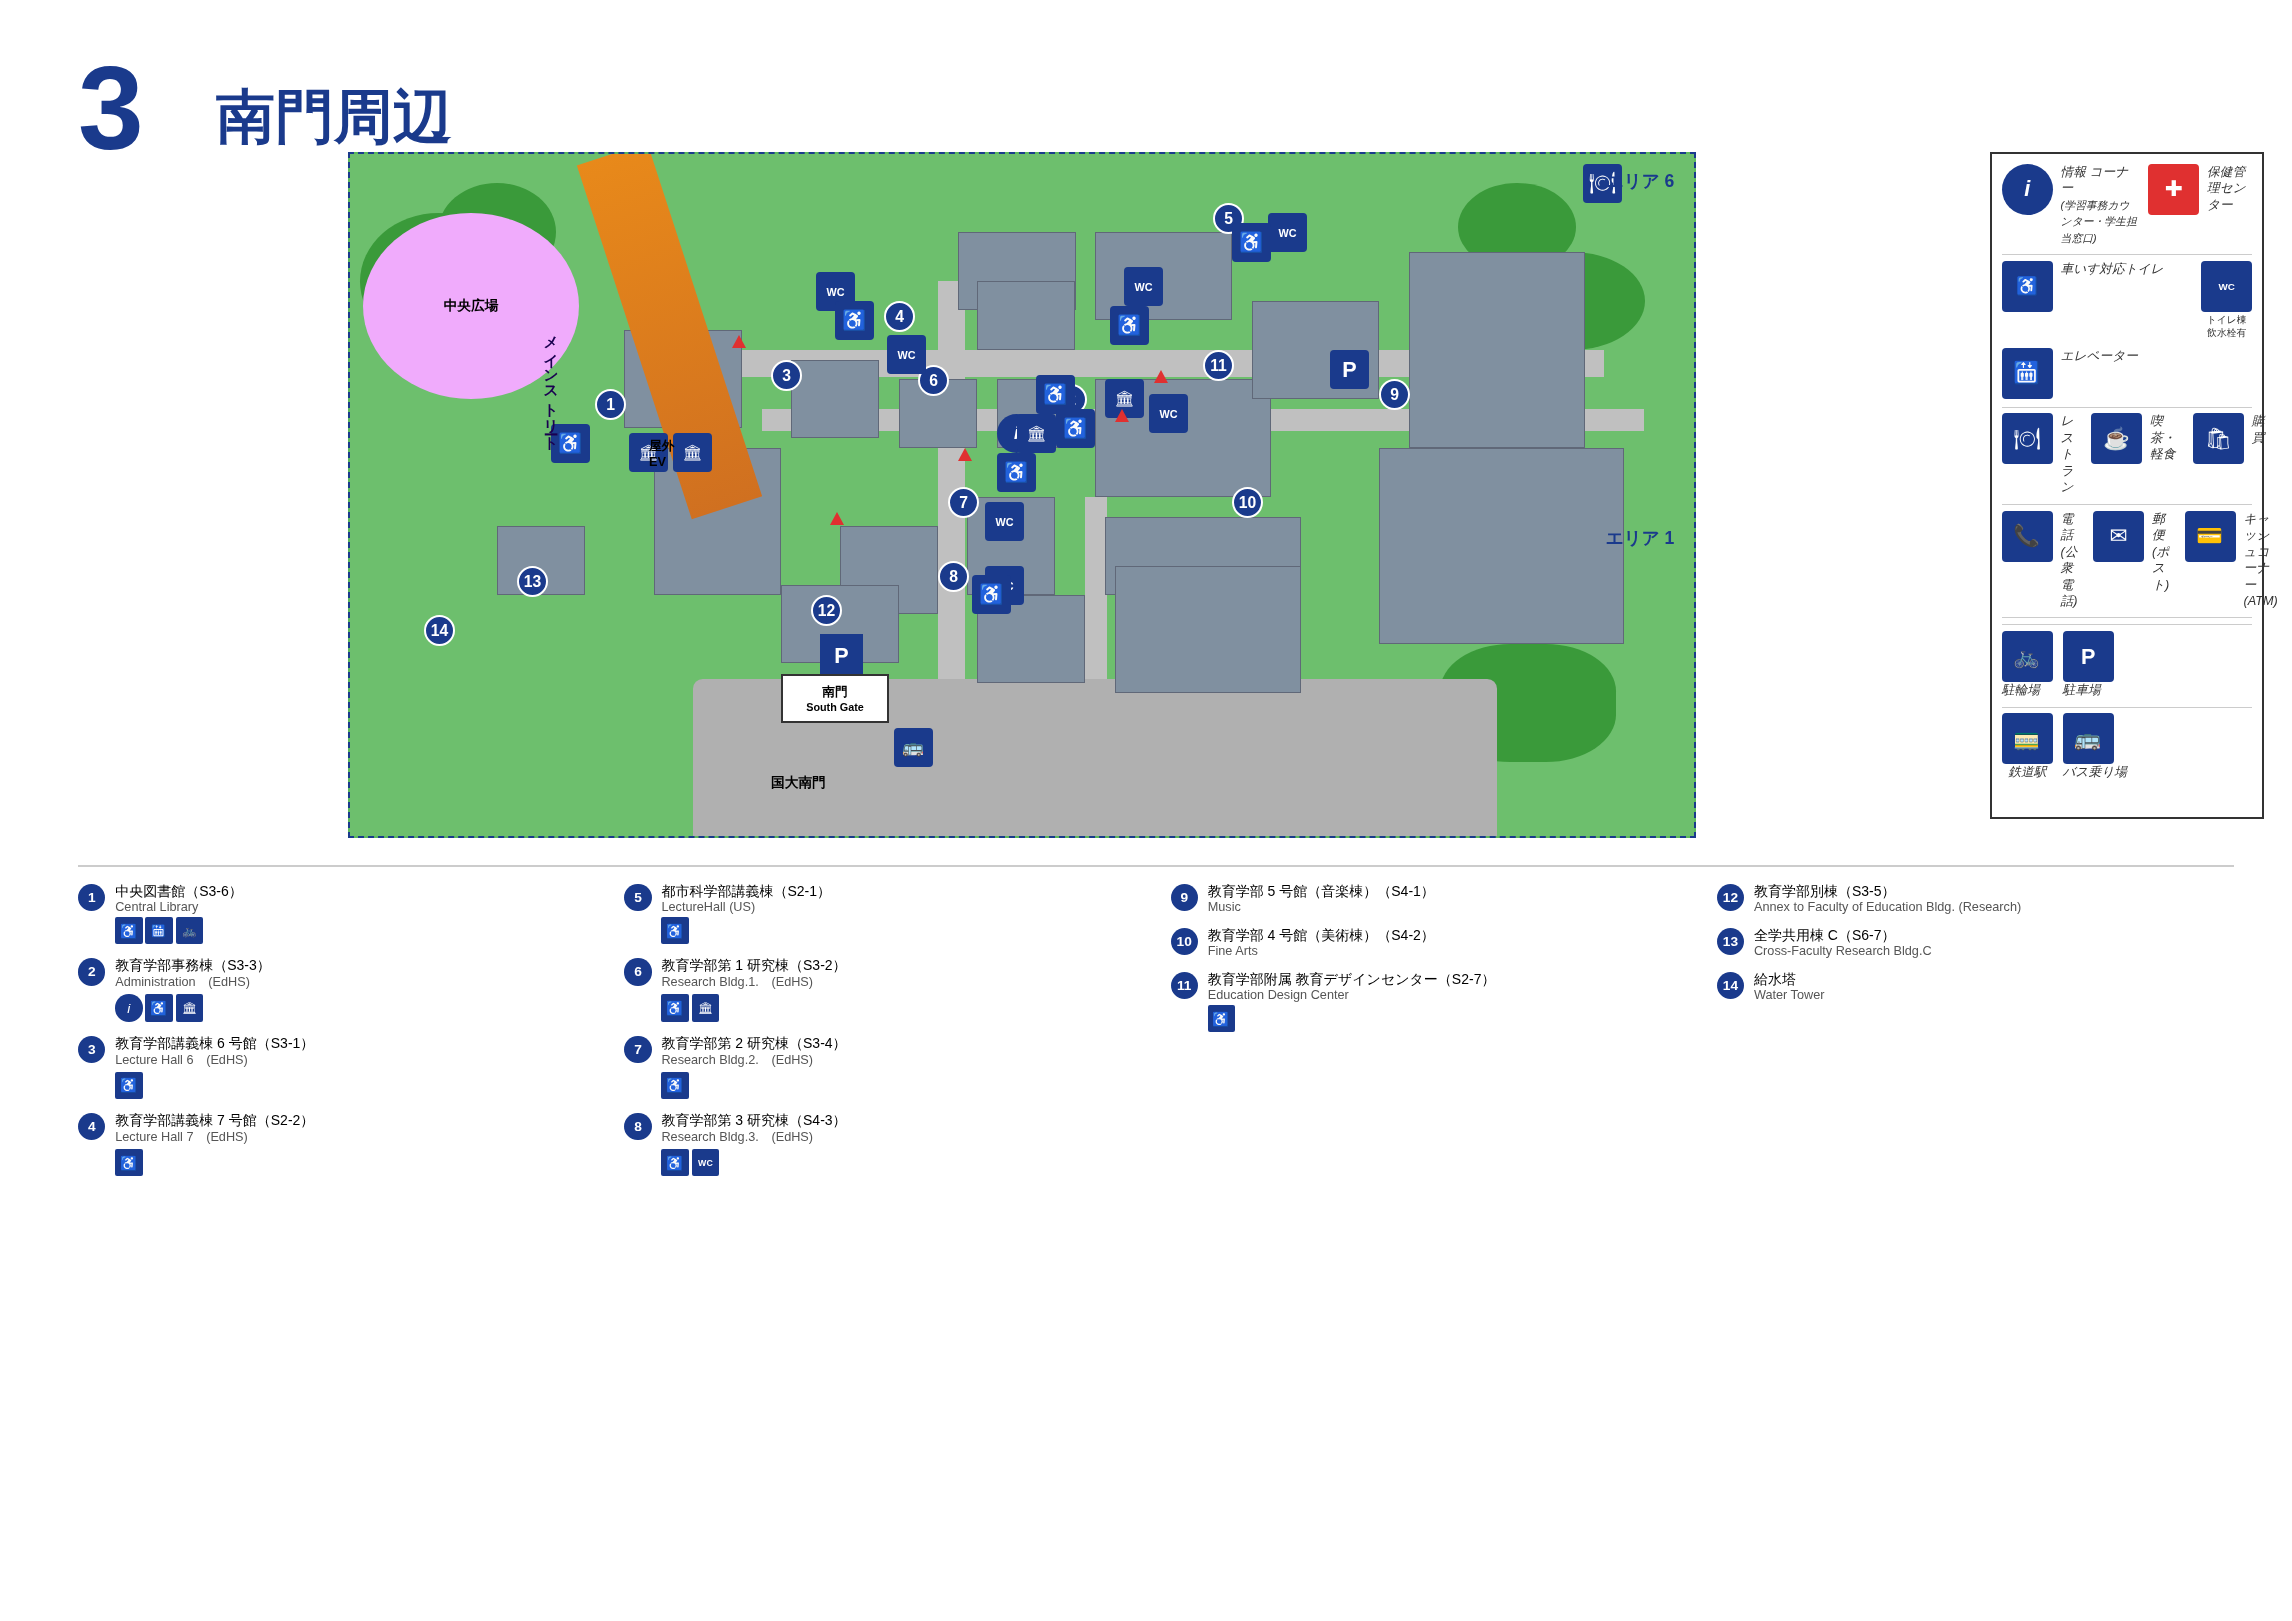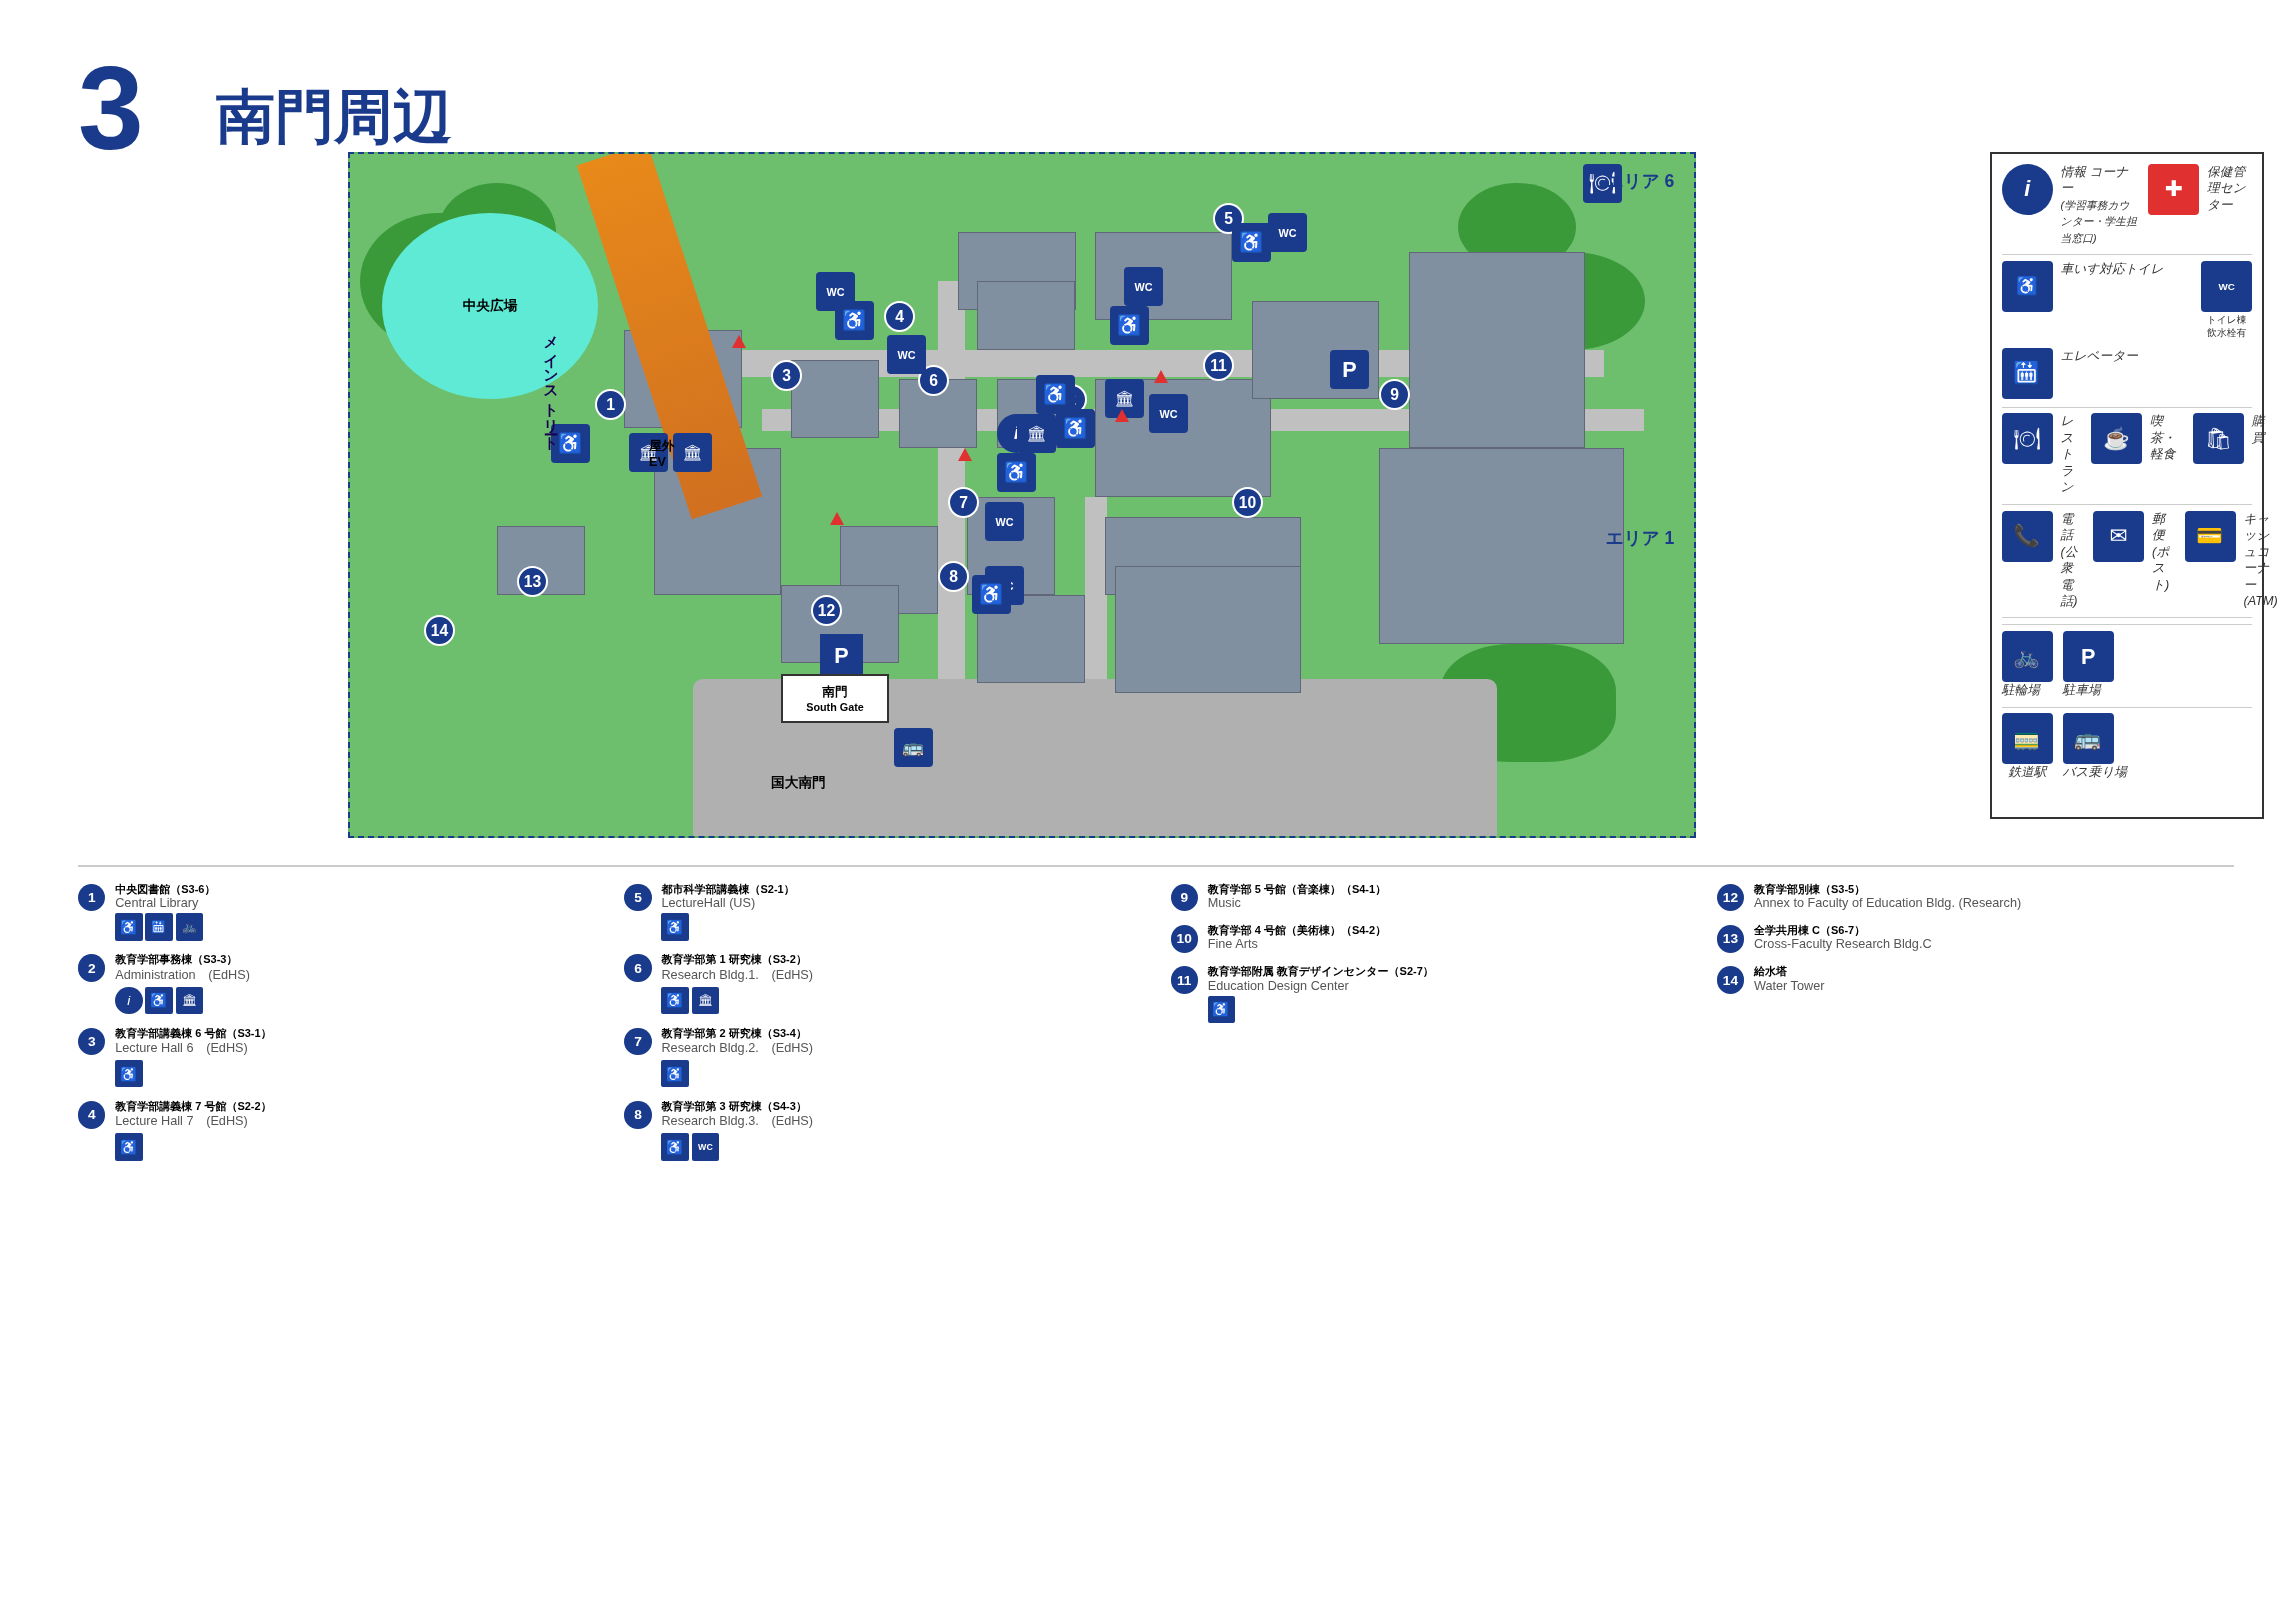--- a/index.html
+++ b/index.html
@@ -210,22 +210,22 @@
       font-weight: bold;
       flex-shrink: 0;
       margin-top: 2px;
     }
 
     .legend-info {
       flex: 1;
     }
 
     .legend-name-jp {
-      font-size: 11px;
-      font-weight: bold;
+      font-size: 14px;
+      font-weight: normal;
       color: #000;
       line-height: 1.3;
     }
 
     .legend-name-en {
       font-size: 12.7px;
       color: #555;
     }
 
     .legend-icons-row {
@@ -311,21 +311,21 @@
 
   <div class="map-bg"></div>
 
   <div class="tree-cluster" style="width:157px;height:137px;top:59px;left:9.8px;"></div>
   <div class="tree-cluster" style="width:118px;height:98px;top:29px;left:88px;"></div>
   <div class="tree-cluster" style="width:196px;height:78px;top:549px;left:588px;border-radius:40%;"></div>
   <div class="tree-cluster" style="width:176px;height:118px;top:490px;right:78px;border-radius:40%;"></div>
   <div class="tree-cluster" style="width:147px;height:98px;top:98px;right:49px;"></div>
   <div class="tree-cluster" style="width:118px;height:88px;top:29px;right:118px;"></div>
 
-  <div style="position:absolute;top:59px;left:32px;width:216px;height:186px;background:#5eead4;border-radius:50%;z-index:4;">
+  <div style="position:absolute;top:59px;left:13px;width:216px;height:186px;background:#f0abfc;border-radius:50%;z-index:4;">
     <div style="position:absolute;top:50%;left:50%;transform:translate(-50%,-50%);font-size:13.7px;font-weight:bold;color:#000;white-space:nowrap;">中央広場</div>
   </div>
 
   <div style="position:absolute;top:0;left:225px;width:74px;height:372px;background:linear-gradient(to bottom,#e8891a,#d07020);transform:rotate(-18deg);transform-origin:top center;z-index:6;"></div>
 
   <div style="position:absolute;top:172px;left:191px;font-size:14.7px;font-weight:bold;color:#1a0050;z-index:30;writing-mode:vertical-rl;text-orientation:mixed;">メインストリート</div>
 
   <div style="position:absolute;top:196px;left:274px;width:980px;height:27.4px;background:#c0c0c0;z-index:4;"></div>
   <div style="position:absolute;top:127px;left:588px;width:27.4px;height:559px;background:#c0c0c0;z-index:4;"></div>
   <div style="position:absolute;top:255px;left:412px;width:882px;height:21.6px;background:#c0c0c0;z-index:4;"></div>

